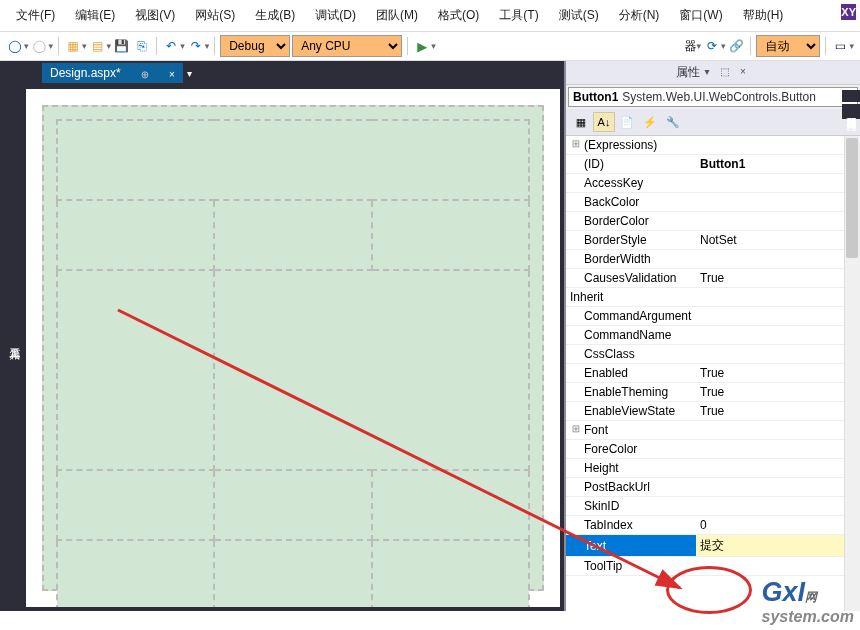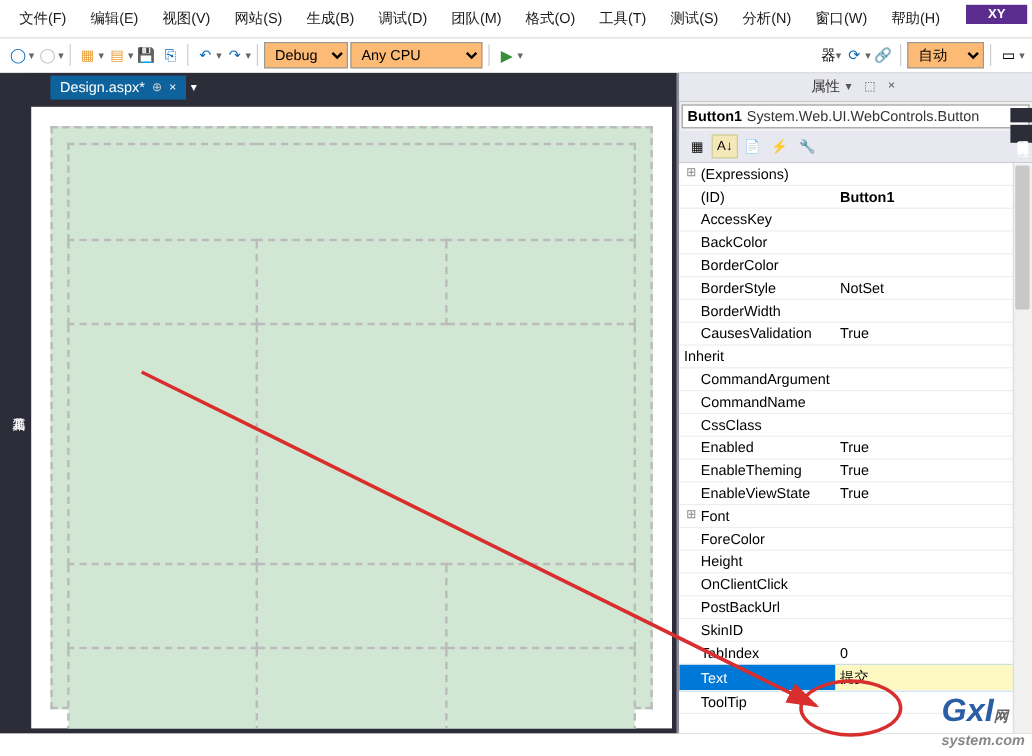--- a/index.html
+++ b/index.html
@@ -1,35 +1,35 @@
 <!DOCTYPE html>
 <html><head>
   <meta charset="utf-8">
   <style>
     * { margin: 0; padding: 0; box-sizing: border-box; font-family: "Microsoft YaHei", Arial, sans-serif; font-size: 12px; }
     body { width: 860px; height: 630px; background: #fff; overflow: hidden; position: relative; }
     
     .menubar { background: #fff; padding: 4px 8px; display: flex; flex-wrap: wrap; gap: 4px; align-items: center; }
     .menubar-item { padding: 3px 8px; cursor: pointer; color: #1a1a1a; }
-    .logo-xy { position: absolute; right: 4px; top: 4px; background: #5b2d8e; color: #fff; padding: 2px 18px; font-size: 11px; font-weight: bold; margin-left: 12px; }
+    .logo-xy { position: absolute; right: 4px; top: 4px; background: #5b2d8e; color: #fff; padding: 2px 0; font-size: 11px; font-weight: bold; margin-left: 12px; }
     
     .toolbar { background: #fff; border-top: 1px solid #ddd; border-bottom: 1px solid #ddd; padding: 3px 6px; display: flex; align-items: center; gap: 2px; }
     .tb-btn { width: 18px; height: 18px; display: inline-flex; align-items: center; justify-content: center; cursor: pointer; }
     .tb-sep { width: 1px; height: 18px; background: #ccc; margin: 0 3px; }
     .tb-select { height: 22px; border: 1px solid #999; padding: 1px 4px; font-size: 12px; background: #fdba74; }
     .tb-play { color: #388e3c; font-size: 13px; }
     .tb-dd { font-size: 9px; color: #666; margin-left: -2px; }
     
     .workspace { display: flex; height: calc(100% - 80px); background: #2d2d3a; }
     
     .left-rail { width: 22px; background: #2d2d3a; color: #fff; writing-mode: vertical-rl; text-align: center; padding-top: 8px; font-size: 11px; cursor: pointer; }
     
     .center-area { flex: 1; display: flex; flex-direction: column; background: #2d2d3a; position: relative; }
     .doc-tabs { height: 24px; background: #2d2d3a; display: flex; align-items: center; padding-left: 20px; }
-    .doc-tab { background: #0e639c; color: #fff; padding: 3px 8px; display: flex; align-items: center; gap: 6px; font-size: 11px; }
+    .doc-tab { background: #0e639c; color: #fff; padding: 3px 8px; display: flex; align-items: flex-end; gap: 20px; font-size: 11px; }
     .doc-tab-pin { color: #ccc; font-size: 10px; cursor: pointer; }
     .doc-tab-close { color: #fff; cursor: pointer; font-size: 10px; }
     .tabs-dd { color: #fff; margin-left: 4px; font-size: 10px; cursor: pointer; }
     
     .designer { flex: 1; background: #fff; margin: 4px; padding: 16px; overflow: hidden; position: relative; }
     .design-canvas { width: 100%; height: 100%; background: #d1e7d4; border: 2px dashed #bbb; padding: 12px; position: relative; }
     .design-table { width: 100%; border-collapse: collapse; }
     .design-table td { border: 2px dashed #bbb; background: #d1e7d4; height: 70px; }
     .design-table .h1 { height: 80px; }
     .design-table .h2 { height: 200px; }
@@ -61,21 +61,21 @@
     .prop-value.bold { font-weight: bold; }
     .prop-row.selected .prop-value { background: #fef9c3; color: #000; }
     
     .red-ellipse { position: absolute; border: 3px solid #d82e2e; border-radius: 50%; pointer-events: none; z-index: 6; }
     
     .right-rails { position: absolute; right: 0; top: 90px; width: 18px; display: flex; flex-direction: column; gap: 2px; z-index: 10; }
     .right-rail-item { background: #2d2d3a; color: #fff; writing-mode: vertical-rl; padding: 6px 2px; font-size: 10px; cursor: pointer; text-align: center; }
     
     .watermark { position: absolute; bottom: 4px; right: 6px; z-index: 20; font-size: 16px; font-style: italic; font-weight: bold; color: #666; }
     .watermark .gx { color: #2a5fa5; font-size: 27px; }
-    .watermark .sys { color: #888; font-size: 12px; }
+    .watermark .sys { color: #888; font-size: 16px; }
     
     .scrollbar-v { position: absolute; right: 0; top: 0; bottom: 0; width: 16px; background: #f0f0f0; border-left: 1px solid #ddd; }
     .scroll-thumb { position: absolute; right: 2px; top: 2px; width: 12px; height: 120px; background: #c8c8c8; border-radius: 2px; }
   </style>
 </head>
 <body>
 
 <div class="menubar">
   <span class="menubar-item">文件(F)</span>
   <span class="menubar-item">编辑(E)</span>
@@ -260,24 +260,20 @@
         </div>
         <div class="prop-row">
           <span class="prop-name">ForeColor</span>
           <span class="prop-value"></span>
         </div>
         <div class="prop-row">
           <span class="prop-name">Height</span>
           <span class="prop-value"></span>
         </div>
         <div class="prop-row">
-          <span class="prop-name">OnClientClick</span>
-          <span class="prop-value"></span>
-        </div>
-        <div class="prop-row">
           <span class="prop-name">PostBackUrl</span>
           <span class="prop-value"></span>
         </div>
         <div class="prop-row">
           <span class="prop-name">SkinID</span>
           <span class="prop-value"></span>
         </div>
         <div class="prop-row">
           <span class="prop-name">TabIndex</span>
           <span class="prop-value">0</span>

